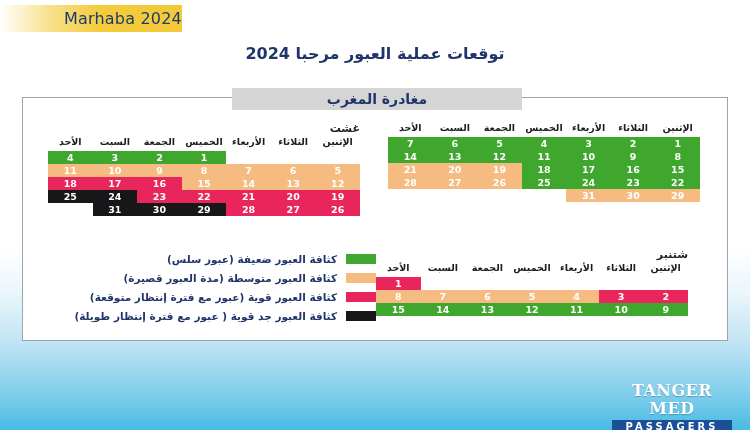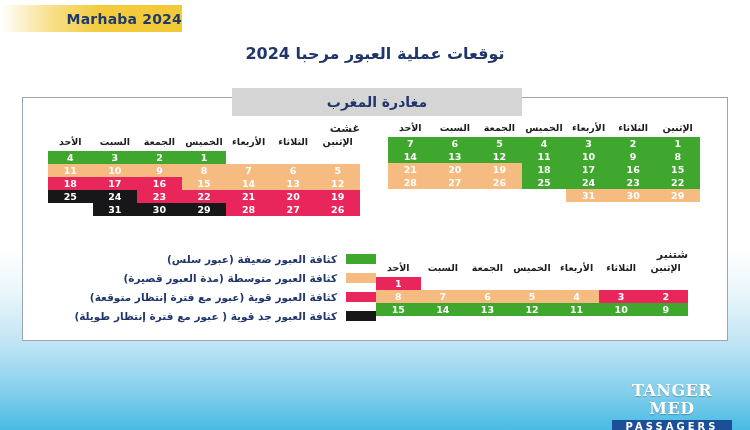--- a/index.html
+++ b/index.html
@@ -14,40 +14,40 @@
 
   
   .marhaba-banner {
     position: absolute; left: 0; top: 5px;
     width: 182px; height: 27px;
     background: linear-gradient(to left, #f2c938 0%, #f3cb3c 45%, #f8e08a 72%, rgba(255,255,255,0) 100%);
     display: flex; align-items: center;
   }
   .marhaba-banner .mb-text {
     direction: ltr; margin-left: 10px;
-    font-weight: bold; font-size: 14px; letter-spacing: .2px;
+    font-weight: normal; font-size: 16px; letter-spacing: .2px;
     color: #1f3b6e;
     font-family: "DejaVu Sans", "Liberation Sans", sans-serif;
   }
 
   
   .main-title {
     position: absolute; top: 44px; left: 0; width: 750px;
     text-align: center; font-size: 16px; font-weight: bold;
     color: #20366b; letter-spacing: .3px;
   }
   .panel {
     position: absolute; left: 22px; top: 97px;
     width: 706px; height: 244px;
     background: #ffffff;
     border: 1px solid #9aa6ac;
   }
   .subtitle-chip {
     position: absolute; left: 232px; top: 88px;
-    width: 290px; height: 28px;
+    width: 290px; height: 22px;
     background: #d5d5d5;
     display: flex; align-items: center; justify-content: center;
     font-size: 14px; font-weight: bold; color: #20366b;
     z-index: 5;
   }
 
   
   .cal { position: absolute; }
   .cal-title {
     text-align: right; font-size: 11px; font-weight: bold;

